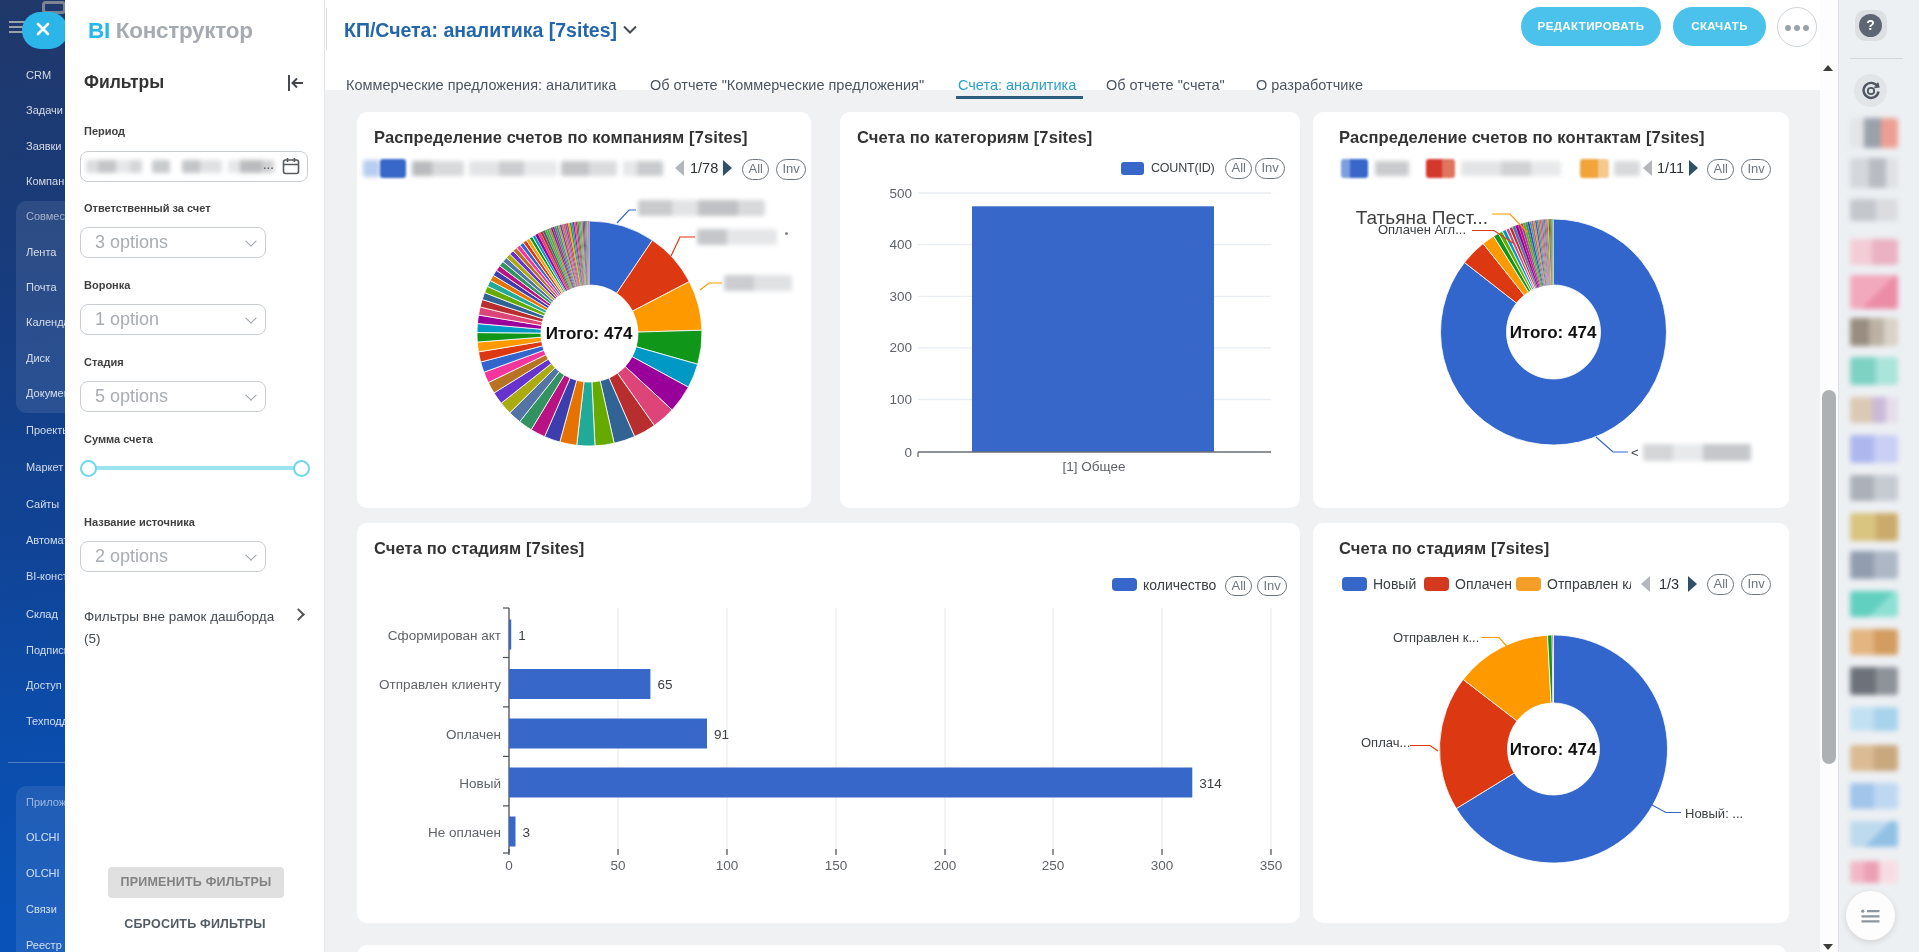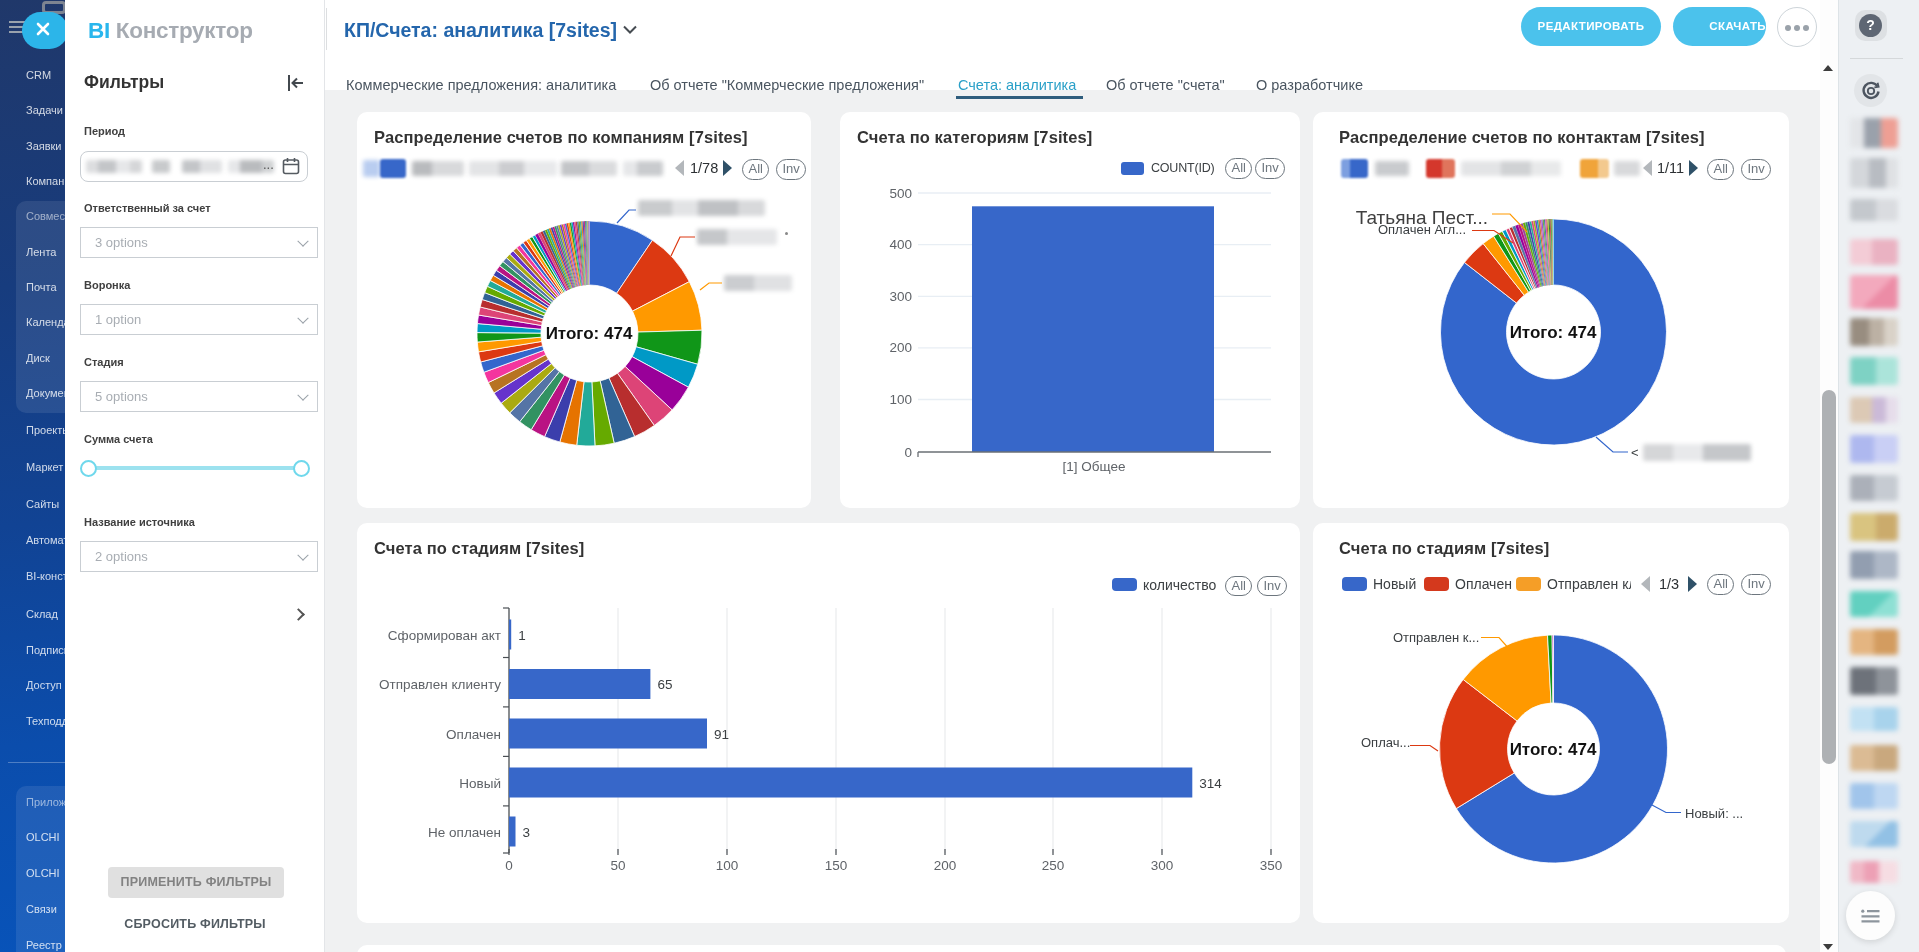--- a/index.html
+++ b/index.html
@@ -6,21 +6,21 @@
 .abs{position:absolute}
 .card{position:absolute;background:#fff;border-radius:10px}
 .ctitle{position:absolute;left:17px;top:16px;font-size:16.5px;font-weight:bold;color:#333;letter-spacing:.1px}
 .pill{position:absolute;height:20.5px;border:1.6px solid #6d767e;border-radius:10.5px;font-size:13px;color:#6d767e;line-height:17.5px;padding:0 5.5px;background:#fff}
 .blb{position:absolute;filter:blur(2px);border-radius:2px}
 .sw{position:absolute;border-radius:3px}
 .lg{font-size:14px;color:#3c4043;position:absolute}
 .pgt{position:absolute;font-size:14.5px;color:#2c3033}
 .tri{position:absolute;width:0;height:0}
 .flabel{font-size:11px;font-weight:bold;color:#404040;position:absolute}
-.fsel{position:absolute;width:238px;height:31px;border:1px solid #c9ced3;border-radius:0;background:#fff;color:#a8adb3;font-size:13px;line-height:29px;padding-left:14px}
+.fsel{position:absolute;width:186px;height:31px;border:1px solid #c9ced3;border-radius:8px;background:#fff;color:#a8adb3;font-size:18px;line-height:29px;padding-left:14px}
 .chv{position:absolute;right:12px;top:10px;width:8px;height:8px;border-right:1.5px solid #9aa2a9;border-bottom:1.5px solid #9aa2a9;transform:rotate(45deg);transform-origin:6px 6px}
 .mitem{position:absolute;left:26px;white-space:nowrap;font-size:11px;color:rgba(255,255,255,.8)}
 svg{position:absolute;left:0;top:0}
 </style></head><body>
 <div class="abs" style="left:0;top:0;width:65px;height:952px;background:linear-gradient(175deg,#20386a 0%,#173c7e 30%,#114394 55%,#0b4dac 78%,#0853b9 100%);overflow:hidden">
 <div class="abs" style="left:16px;top:201px;width:60px;height:212px;background:rgba(255,255,255,.09);border-radius:10px"></div>
 <div class="abs" style="left:16px;top:786px;width:60px;height:200px;background:rgba(255,255,255,.09);border-radius:10px"></div>
 <div class="abs" style="left:9px;top:20.5px;width:17px;height:2.6px;background:#99a2ad"></div>
 <div class="abs" style="left:9px;top:25.7px;width:17px;height:2.6px;background:#99a2ad"></div>
 <div class="abs" style="left:9px;top:30.9px;width:17px;height:2.6px;background:#99a2ad"></div>
@@ -81,32 +81,33 @@
 <div class="fsel" style="left:15px;top:304px">1 option<div class="chv"></div></div>
 <div class="flabel" style="left:19px;top:356px">Стадия</div>
 <div class="fsel" style="left:15px;top:381px">5 options<div class="chv"></div></div>
 <div class="flabel" style="left:19px;top:433px">Сумма счета</div>
 <div class="abs" style="left:23px;top:466px;width:214px;height:3.5px;background:#9ce2ef;border-radius:2px"></div>
 <div class="abs" style="left:15px;top:459.5px;width:17px;height:17px;border-radius:50%;background:#fff;border:2.5px solid #6fd8ec"></div>
 <div class="abs" style="left:228px;top:459.5px;width:17px;height:17px;border-radius:50%;background:#fff;border:2.5px solid #6fd8ec"></div>
 
 <div class="flabel" style="left:19px;top:516px">Название источника</div>
 <div class="fsel" style="left:15px;top:541px">2 options<div class="chv"></div></div>
+<div class="abs" style="left:19px;top:606px;width:200px;font-size:13.5px;color:#424a52;line-height:22px">Фильтры вне рамок дашборда (5)</div>
 <div class="abs" style="left:229px;top:610px;width:9px;height:9px;border-right:2px solid #555;border-top:2px solid #555;transform:rotate(45deg)"></div>
 <div class="abs" style="left:43px;top:867px;width:176px;height:31px;background:#e0e0e0;border-radius:4px;text-align:center;line-height:31px;font-size:12.5px;font-weight:bold;color:#828282;letter-spacing:.2px">ПРИМЕНИТЬ ФИЛЬТРЫ</div>
 <div class="abs" style="left:0;top:917px;width:260px;text-align:center;font-size:12.5px;font-weight:bold;color:#535c63;letter-spacing:.2px">СБРОСИТЬ ФИЛЬТРЫ</div>
 </div>
 <div class="abs" style="left:325px;top:0;width:1513px;height:90px;background:#fff">
 <div class="abs" style="left:1px;top:8px;width:1px;height:42px;background:#dcdee0"></div>
 <div class="abs" style="left:19px;top:19px;font-size:19.5px;font-weight:bold;color:#2466ac">КП/Счета: аналитика [7sites]</div>
 <svg class="abs" style="left:297px;top:24px" width="16" height="12">
       <path d="M2 2.5 L8 8.5 L14 2.5" stroke="#464c52" stroke-width="2" fill="none"></path>
     </svg>
 <div class="abs" style="left:1196px;top:7px;width:140px;height:39px;background:#4bc2ec;border-radius:20px;text-align:center;line-height:39px;font-size:11.5px;font-weight:bold;color:#fff;letter-spacing:.4px">РЕДАКТИРОВАТЬ</div>
-<div class="abs" style="left:1348px;top:7px;width:93px;height:39px;background:#4bc2ec;border-radius:20px;text-align:right;line-height:39px;font-size:11.5px;font-weight:bold;color:#fff;letter-spacing:.4px">СКАЧАТЬ</div>
+<div class="abs" style="left:1348px;top:7px;width:93px;height:39px;background:#4bc2ec;border-radius:20px;text-align:center;line-height:39px;font-size:11.5px;font-weight:bold;color:#fff;letter-spacing:.4px">СКАЧАТЬ</div>
 <div class="abs" style="left:1452px;top:7px;width:40px;height:40px;border:1.5px solid #cdd4d9;border-radius:50%;background:#fff">
 <div class="abs" style="left:7px;top:16.5px;width:6px;height:6px;border-radius:50%;background:#9aa2aa"></div>
 <div class="abs" style="left:16px;top:16.5px;width:6px;height:6px;border-radius:50%;background:#9aa2aa"></div>
 <div class="abs" style="left:25px;top:16.5px;width:6px;height:6px;border-radius:50%;background:#9aa2aa"></div>
 </div>
 </div>
 <div class="abs" style="left:346px;top:77px;font-size:14.5px;color:#4a5560;z-index:3">Коммерческие предложения: аналитика</div>
 <div class="abs" style="left:650px;top:77px;font-size:14.5px;color:#4a5560;z-index:3">Об отчете "Коммерческие предложения"</div>
 <div class="abs" style="left:958px;top:77px;font-size:14.5px;color:#2aa0c8;z-index:3">Счета: аналитика</div>
 <div class="abs" style="left:1106px;top:77px;font-size:14.5px;color:#4a5560;z-index:3">Об отчете "счета"</div>

